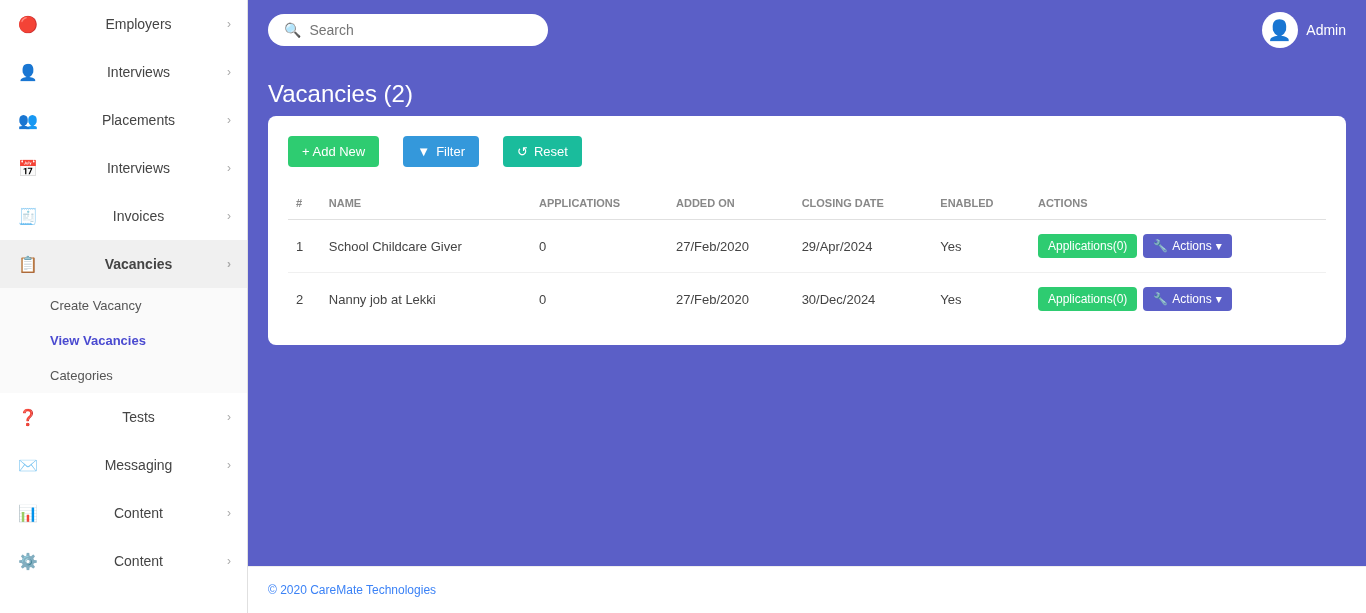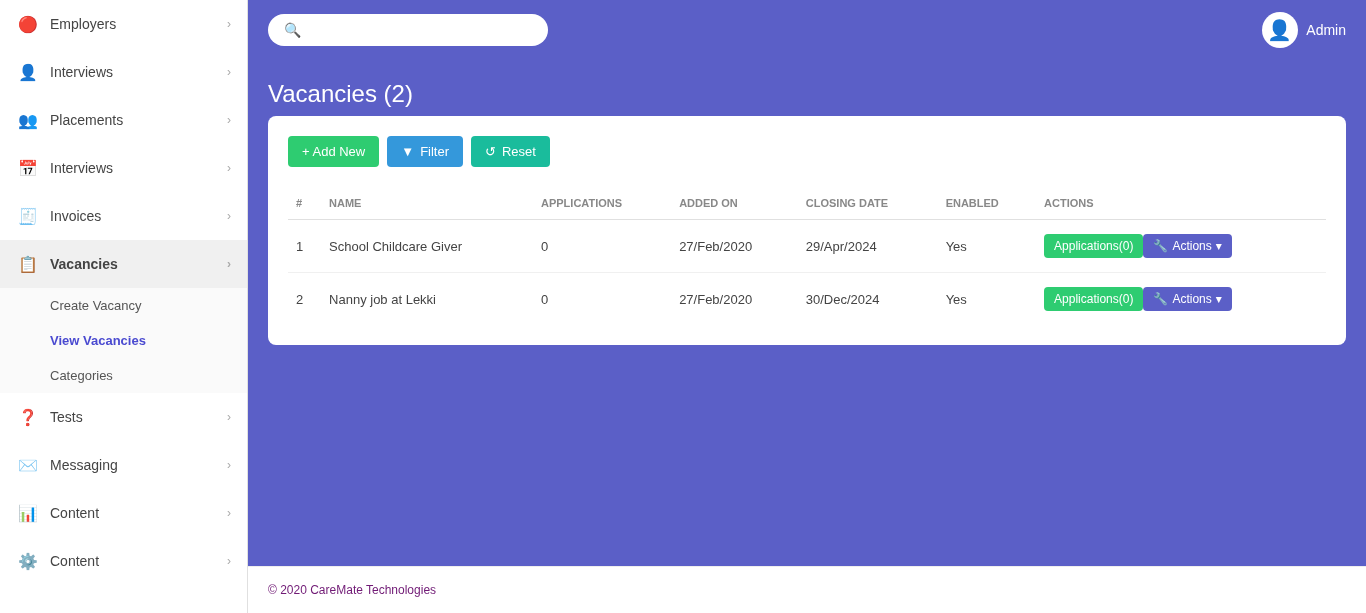--- a/index.html
+++ b/index.html
@@ -27,21 +27,21 @@
     .sidebar-item .icon {
       width: 24px;
       height: 24px;
       margin-right: 10px;
       display: flex;
       align-items: center;
       justify-content: center;
       font-size: 16px;
       flex-shrink: 0;
     }
-    .sidebar-item .label { flex: 1; }
+    .sidebar-item .label { flex: 1; text-align: center; }
     .sidebar-item .chevron {
       font-size: 12px;
       color: #aaa;
     }
     .sidebar-sub {
       background: #fafafa;
     }
     .sidebar-sub-item {
       padding: 10px 16px 10px 50px;
       cursor: pointer;
@@ -125,21 +125,21 @@
       font-weight: normal;
       margin-bottom: 8px;
     }
     .card {
       background: #fff;
       border-radius: 8px;
       padding: 20px;
     }
     .toolbar {
       display: flex;
-      gap: 8px;
+      gap: 24px;
       margin-bottom: 20px;
     }
     .btn {
       padding: 8px 14px;
       border-radius: 4px;
       border: none;
       cursor: pointer;
       font-size: 13px;
       display: flex;
       align-items: center;
@@ -164,31 +164,31 @@
       text-transform: uppercase;
       border-bottom: 1px solid #e0e0e0;
     }
     td {
       padding: 14px 8px;
       border-bottom: 1px solid #f0f0f0;
       color: #444;
     }
     tr:last-child td { border-bottom: none; }
 
-    .actions-group { display: flex; gap: 0; align-items: center; }
+    .actions-group { display: flex; gap: 6px; align-items: center; }
 
     .btn-sm { padding: 5px 10px; font-size: 12px; border-radius: 4px; border: none; cursor: pointer; }
     .btn-sm-green { background: #2ecc71; color: #fff; }
     .btn-sm-purple { background: #5b5fc7; color: #fff; display: flex; align-items: center; gap: 4px; }
 
     
     .footer {
       padding: 16px 20px;
       font-size: 12px;
-      color: #701a75;
+      color: #3b82f6;
       background: #fff;
       border-top: 1px solid #eee;
     }
   </style>
 </head>
 <body>
 
 <nav class="sidebar">
 
   <div id="sidebar-top">
@@ -249,20 +249,21 @@
     <span class="label">Content</span>
     <span class="chevron">›</span>
   </div>
     </div>
 </nav>
 
 <div class="main">
   <div class="header">
     <div class="search-box">
       <span class="search-icon">🔍</span>
+      <input type="text" placeholder="Search" style="">
     </div>
     <div class="user-area">
       <div class="user-avatar">👤</div>
       <span>Admin</span>
     </div>
   </div>
 
   <div class="content">
     <div class="page-title">Vacancies (2)</div>
 

